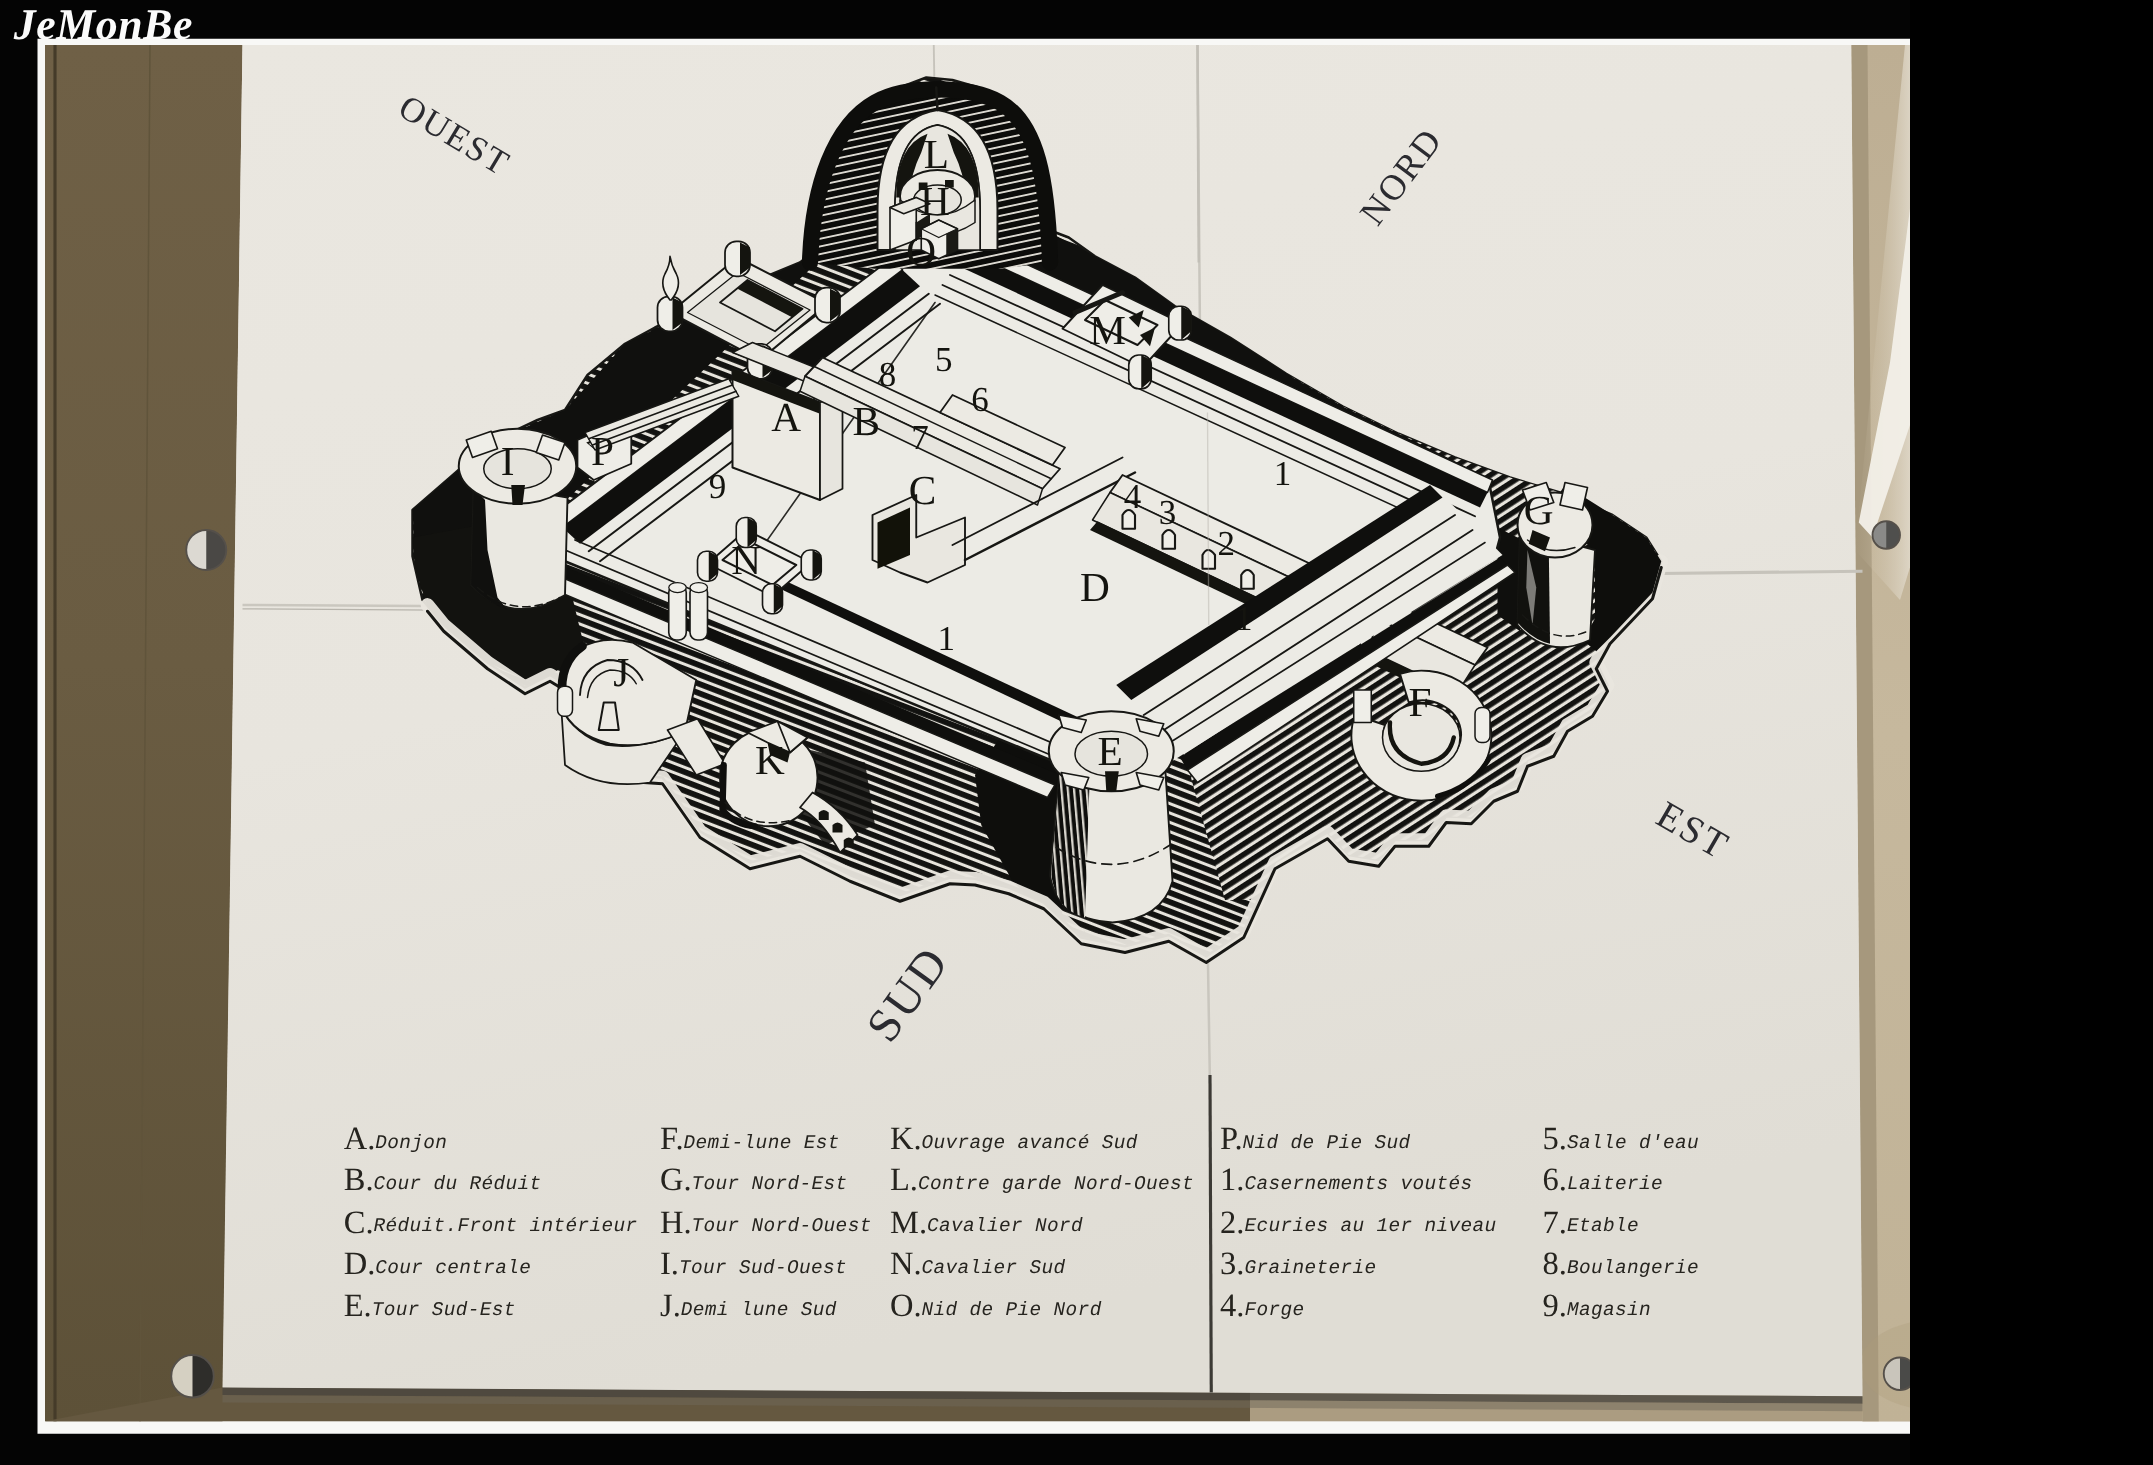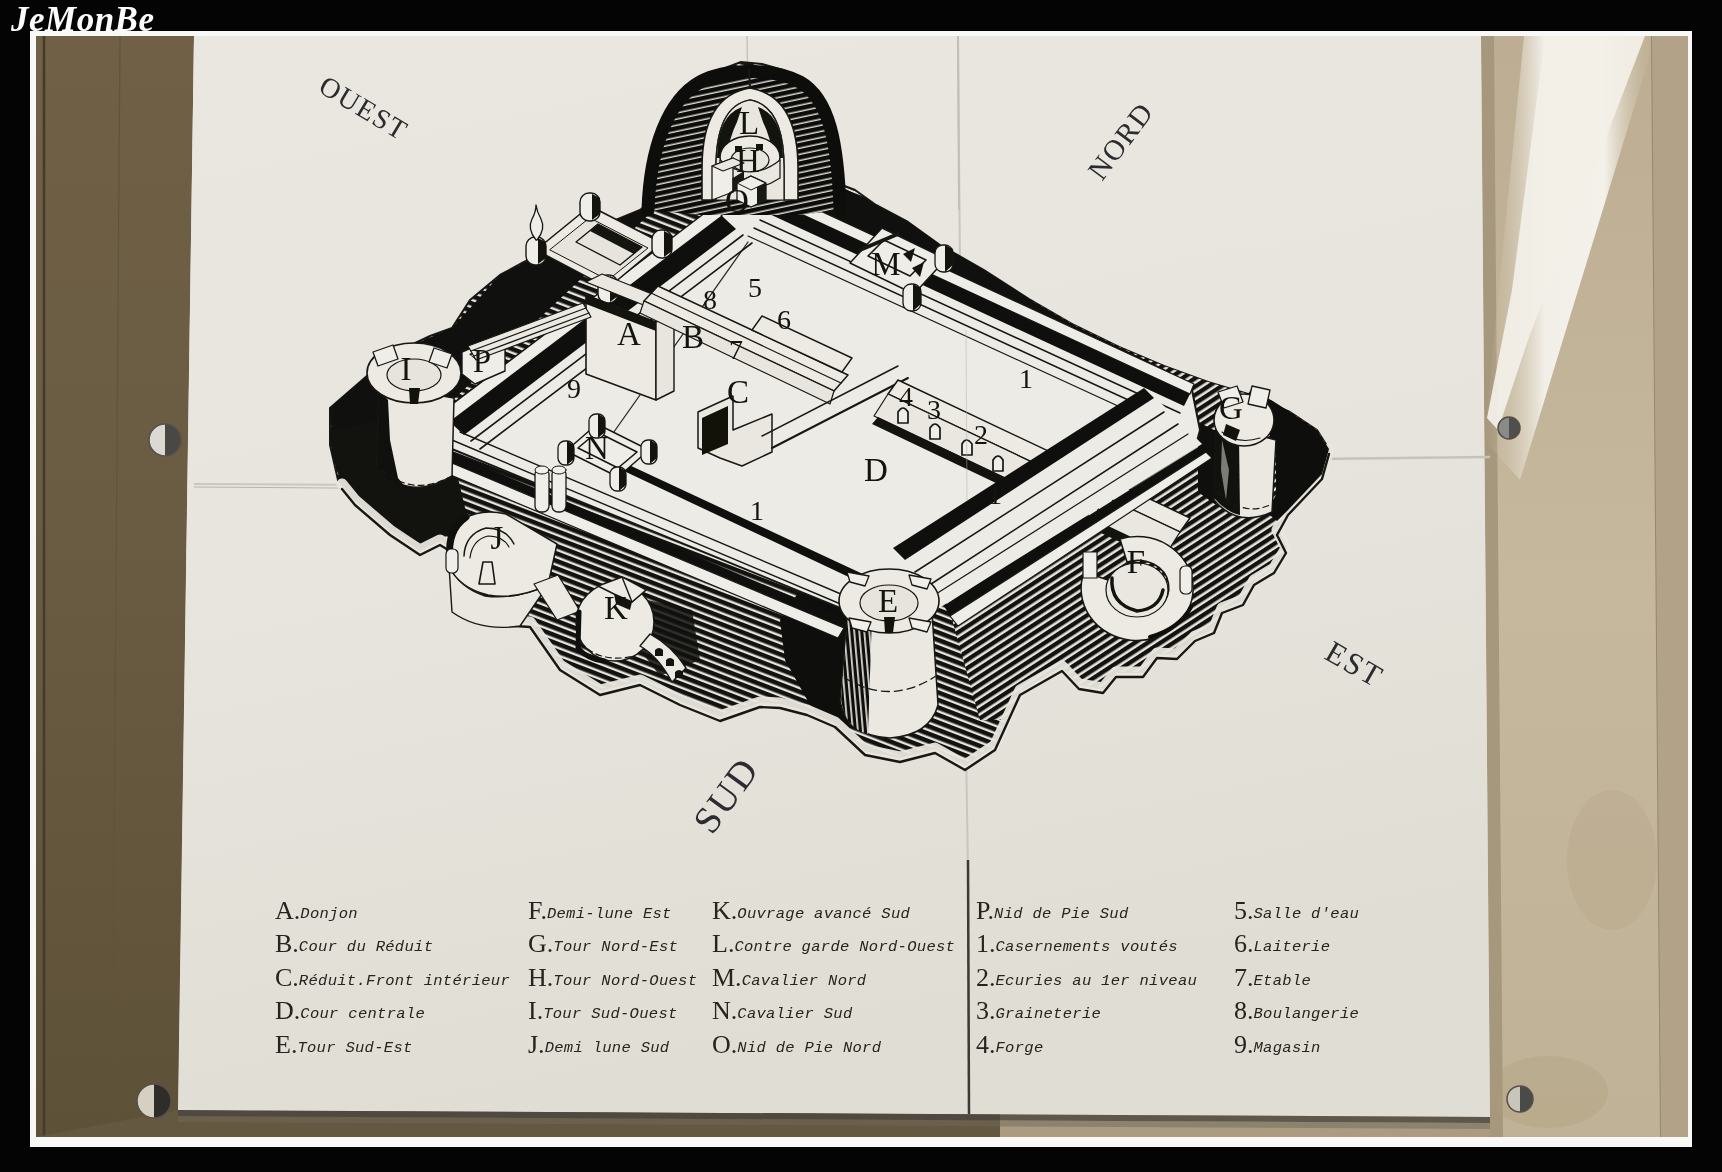--- a/index.html
+++ b/index.html
@@ -1,15 +1,15 @@
 <!DOCTYPE html>
 <html><head><meta charset="utf-8">
 <style>
 html,body{margin:0;padding:0;background:#000;}
-#page{position:relative;width:1722px;height:1172px;overflow:hidden;font-family:"Liberation Serif",serif;filter:brightness(1);}
+#page{position:relative;width:1528px;height:1172px;overflow:hidden;font-family:"Liberation Serif",serif;filter:brightness(1);}
 svg{position:absolute;top:0;left:0;opacity:0.999;}
 </style></head>
 <body>
 <div id="page">
 <svg width="1722" height="1172" viewBox="0 0 1722 1172">
 <defs>
   <pattern id="hBL" patternUnits="userSpaceOnUse" width="7" height="7" patternTransform="rotate(21)">
     <rect width="7" height="7" fill="#e7e4dc"></rect>
           <rect width="7" height="4.6" fill="#121210"></rect>
   </pattern>

